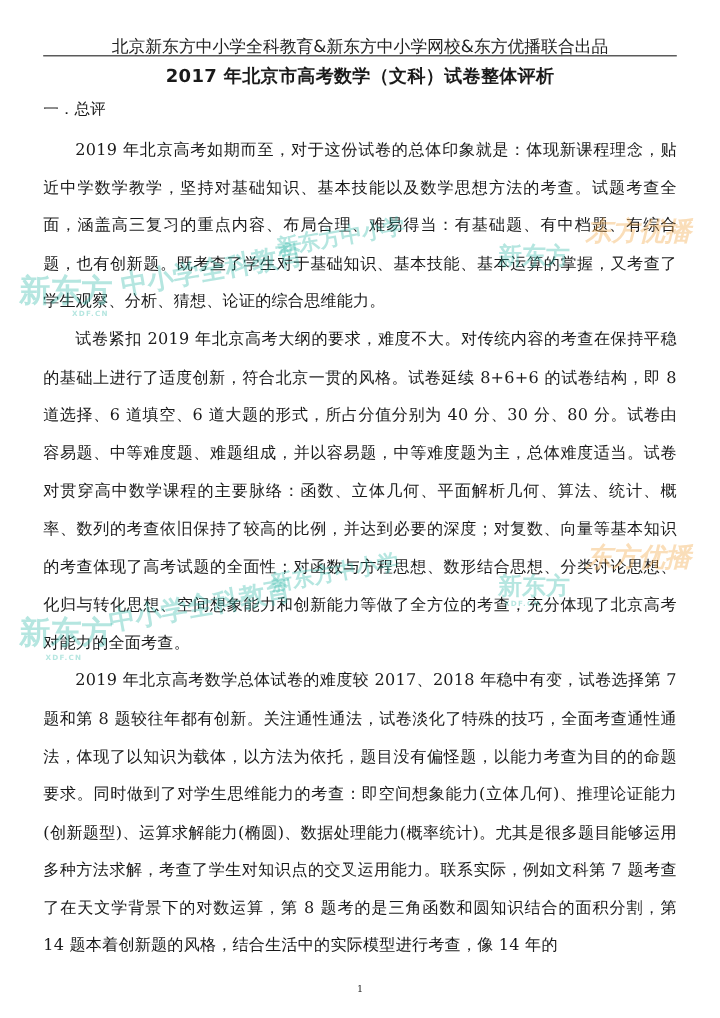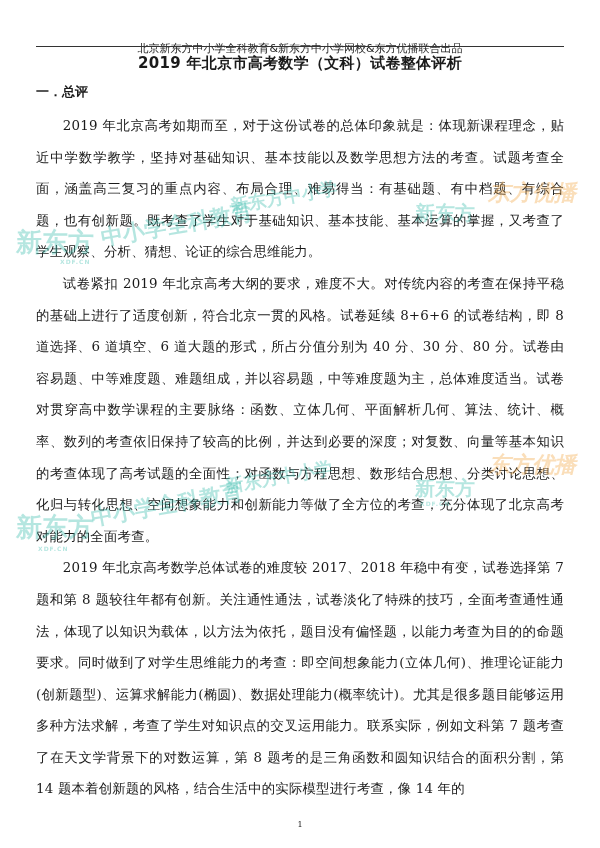--- a/index.html
+++ b/index.html
@@ -4,36 +4,36 @@
   <style>
     html, body { margin: 0; padding: 0; background: #ffffff; }
     body {
       width: 600px; height: 848px; position: relative; overflow: hidden;
       font-family: "DejaVu Serif", "Liberation Serif", serif;
       color: #1a1a1a;
     }
     .header-line {
       position: absolute; left: 36px; top: 0; width: 528px; height: 18px;
       text-align: center; font-family: "DejaVu Sans", "Liberation Sans", sans-serif;
-      font-size: 11px; line-height: 10px; padding-top: 44px; color: #222;
+      font-size: 14px; line-height: 10px; padding-top: 34px; color: #222;
       box-sizing: content-box;
     }
     .header-rule {
       position: absolute; left: 36px; top: 46px; width: 528px; height: 0;
       border-top: 1px solid #333;
     }
     .title {
       position: absolute; left: 0; top: 52px; width: 600px; text-align: center;
       font-family: "DejaVu Sans", "Liberation Sans", sans-serif;
       font-size: 15px; font-weight: bold; letter-spacing: 0.3px; line-height: 22px;
     }
     .section-heading {
       position: absolute; left: 36px; top: 82px;
       font-family: "DejaVu Sans", "Liberation Sans", sans-serif;
-      font-size: 13px; font-weight: bold; line-height: 20px;
+      font-size: 13px; font-weight: normal; line-height: 20px;
     }
     .body-text {
       position: absolute; left: 36px; width: 528px;
     }
     .para {
       margin: 0; font-size: 13.4px; line-height: 31.6px; text-indent: 2em;
       text-align: justify; letter-spacing: 0.2px;
     }
     .page-number {
       position: absolute; left: 0; top: 820px; width: 600px; text-align: center;
@@ -46,21 +46,21 @@
     .wm-green { color: #2fb8a8; }
     .wm-orange { color: #f2a23a; font-style: italic; }
     .wm-small { font-size: 6px; letter-spacing: 1px; }
   </style>
 </head>
 <body>
 
 <div class="header-line">北京新东方中小学全科教育&amp;新东方中小学网校&amp;东方优播联合出品</div>
 <div class="header-rule"></div>
 
-<div class="title">2019 年北京市高考数学（文科）试卷整体评析</div>
+<div class="title">2017 年北京市高考数学（文科）试卷整体评析</div>
 
 <div class="section-heading">一．总评</div>
 
 <div class="body-text" style="top:110px;">
   <p class="para">2019 年北京高考如期而至，对于这份试卷的总体印象就是：体现新课程理念，贴近中学数学教学，坚持对基础知识、基本技能以及数学思想方法的考查。试题考查全面，涵盖高三复习的重点内容、布局合理、难易得当：有基础题、有中档题、有综合题，也有创新题。既考查了学生对于基础知识、基本技能、基本运算的掌握，又考查了学生观察、分析、猜想、论证的综合思维能力。</p>
   <p class="para">试卷紧扣 2019 年北京高考大纲的要求，难度不大。对传统内容的考查在保持平稳的基础上进行了适度创新，符合北京一贯的风格。试卷延续 8+6+6 的试卷结构，即 8 道选择、6 道填空、6 道大题的形式，所占分值分别为 40 分、30 分、80 分。试卷由容易题、中等难度题、难题组成，并以容易题，中等难度题为主，总体难度适当。试卷对贯穿高中数学课程的主要脉络：函数、立体几何、平面解析几何、算法、统计、概率、数列的考查依旧保持了较高的比例，并达到必要的深度；对复数、向量等基本知识的考查体现了高考试题的全面性；对函数与方程思想、数形结合思想、分类讨论思想、化归与转化思想、空间想象能力和创新能力等做了全方位的考查，充分体现了北京高考对能力的全面考查。</p>
   <p class="para">2019 年北京高考数学总体试卷的难度较 2017、2018 年稳中有变，试卷选择第 7 题和第 8 题较往年都有创新。关注通性通法，试卷淡化了特殊的技巧，全面考查通性通法，体现了以知识为载体，以方法为依托，题目没有偏怪题，以能力考查为目的的命题要求。同时做到了对学生思维能力的考查：即空间想象能力(立体几何)、推理论证能力(创新题型)、运算求解能力(椭圆)、数据处理能力(概率统计)。尤其是很多题目能够运用多种方法求解，考查了学生对知识点的交叉运用能力。联系实际，例如文科第 7 题考查了在天文学背景下的对数运算，第 8 题考的是三角函数和圆知识结合的面积分割，第 14 题本着创新题的风格，结合生活中的实际模型进行考查，像 14 年的</p>
 </div>
 
 <div class="page-number">1</div>

